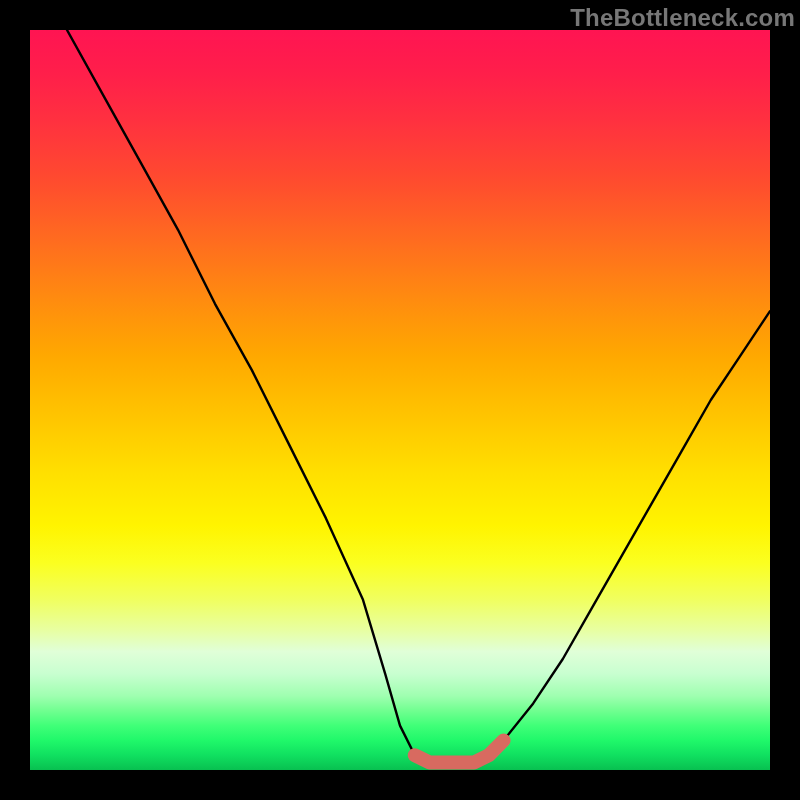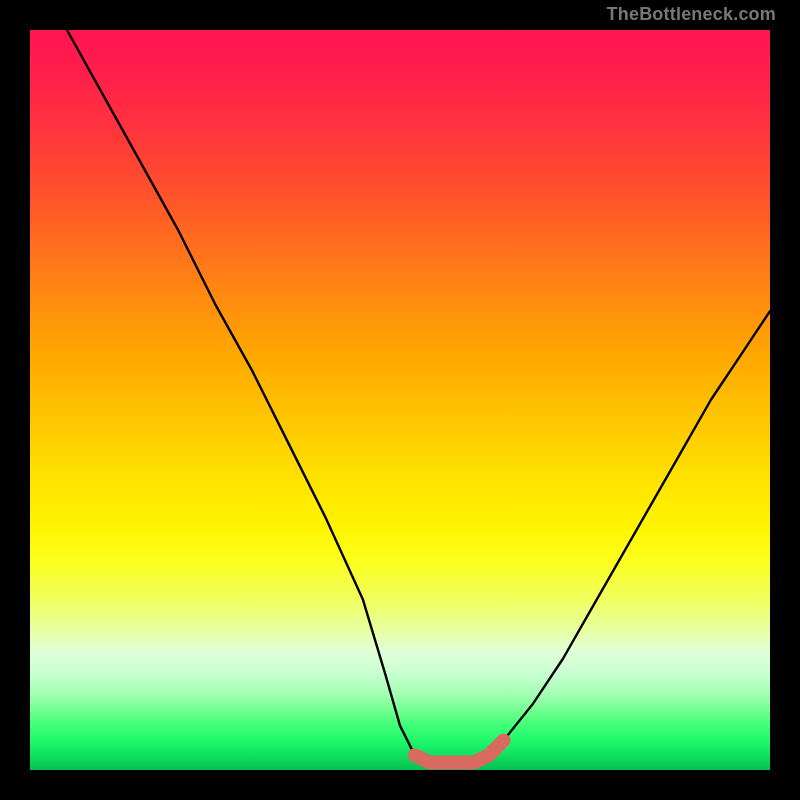--- a/index.html
+++ b/index.html
@@ -13,23 +13,23 @@
   }
   .frame {
     position: relative;
     width: 800px;
     height: 800px;
     background: #000;
   }
   .watermark {
     position: absolute;
     top: 4px;
-    right: 24px;
+    right: 5px;
     color: #777;
-    font-size: 18px;
+    font-size: 24px;
     font-weight: 600;
     letter-spacing: 0.2px;
     z-index: 10;
   }
   .plot-area {
     position: absolute;
     left: 30px;
     top: 30px;
     width: 740px;
     height: 740px;

